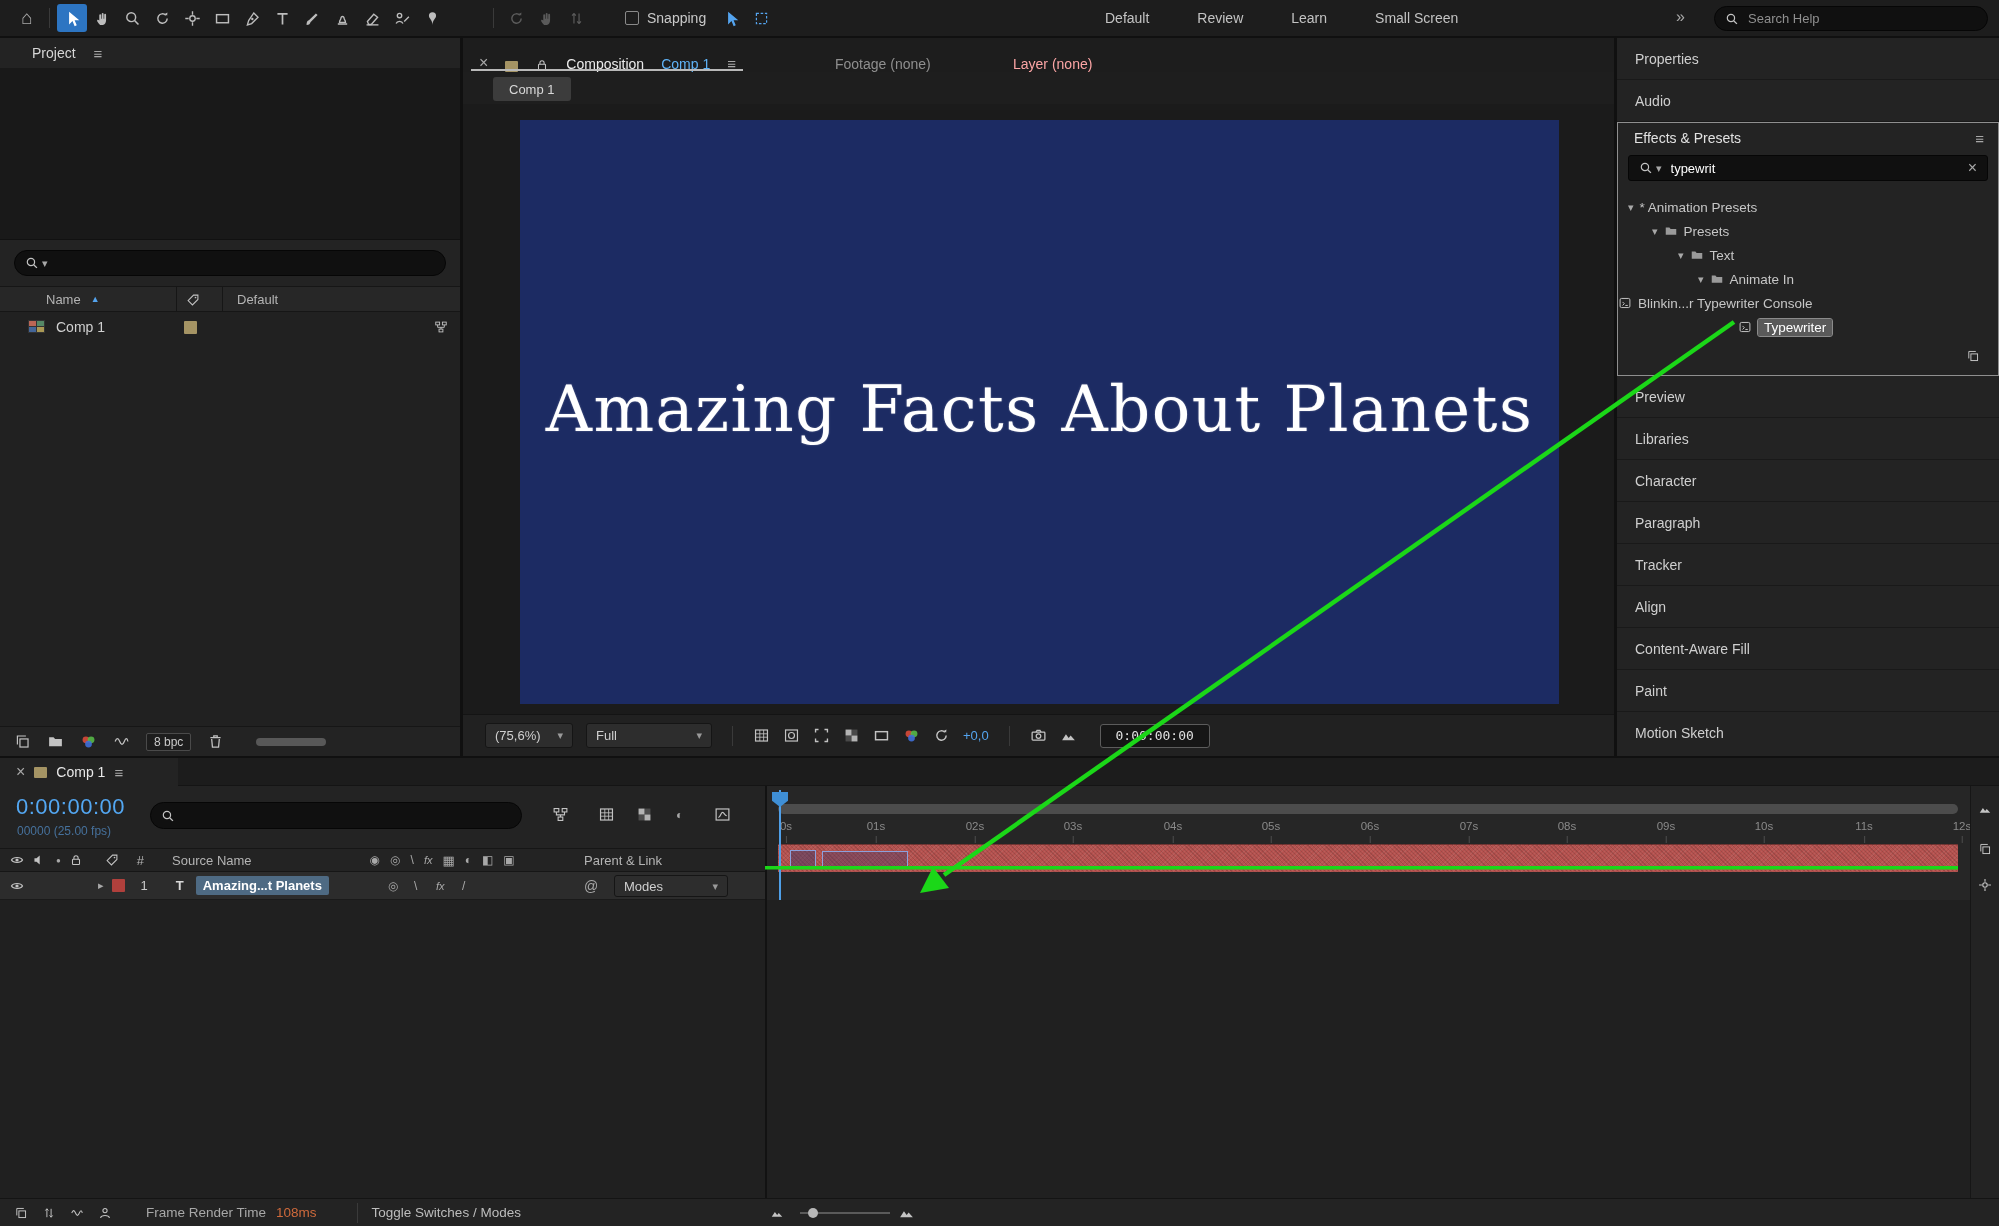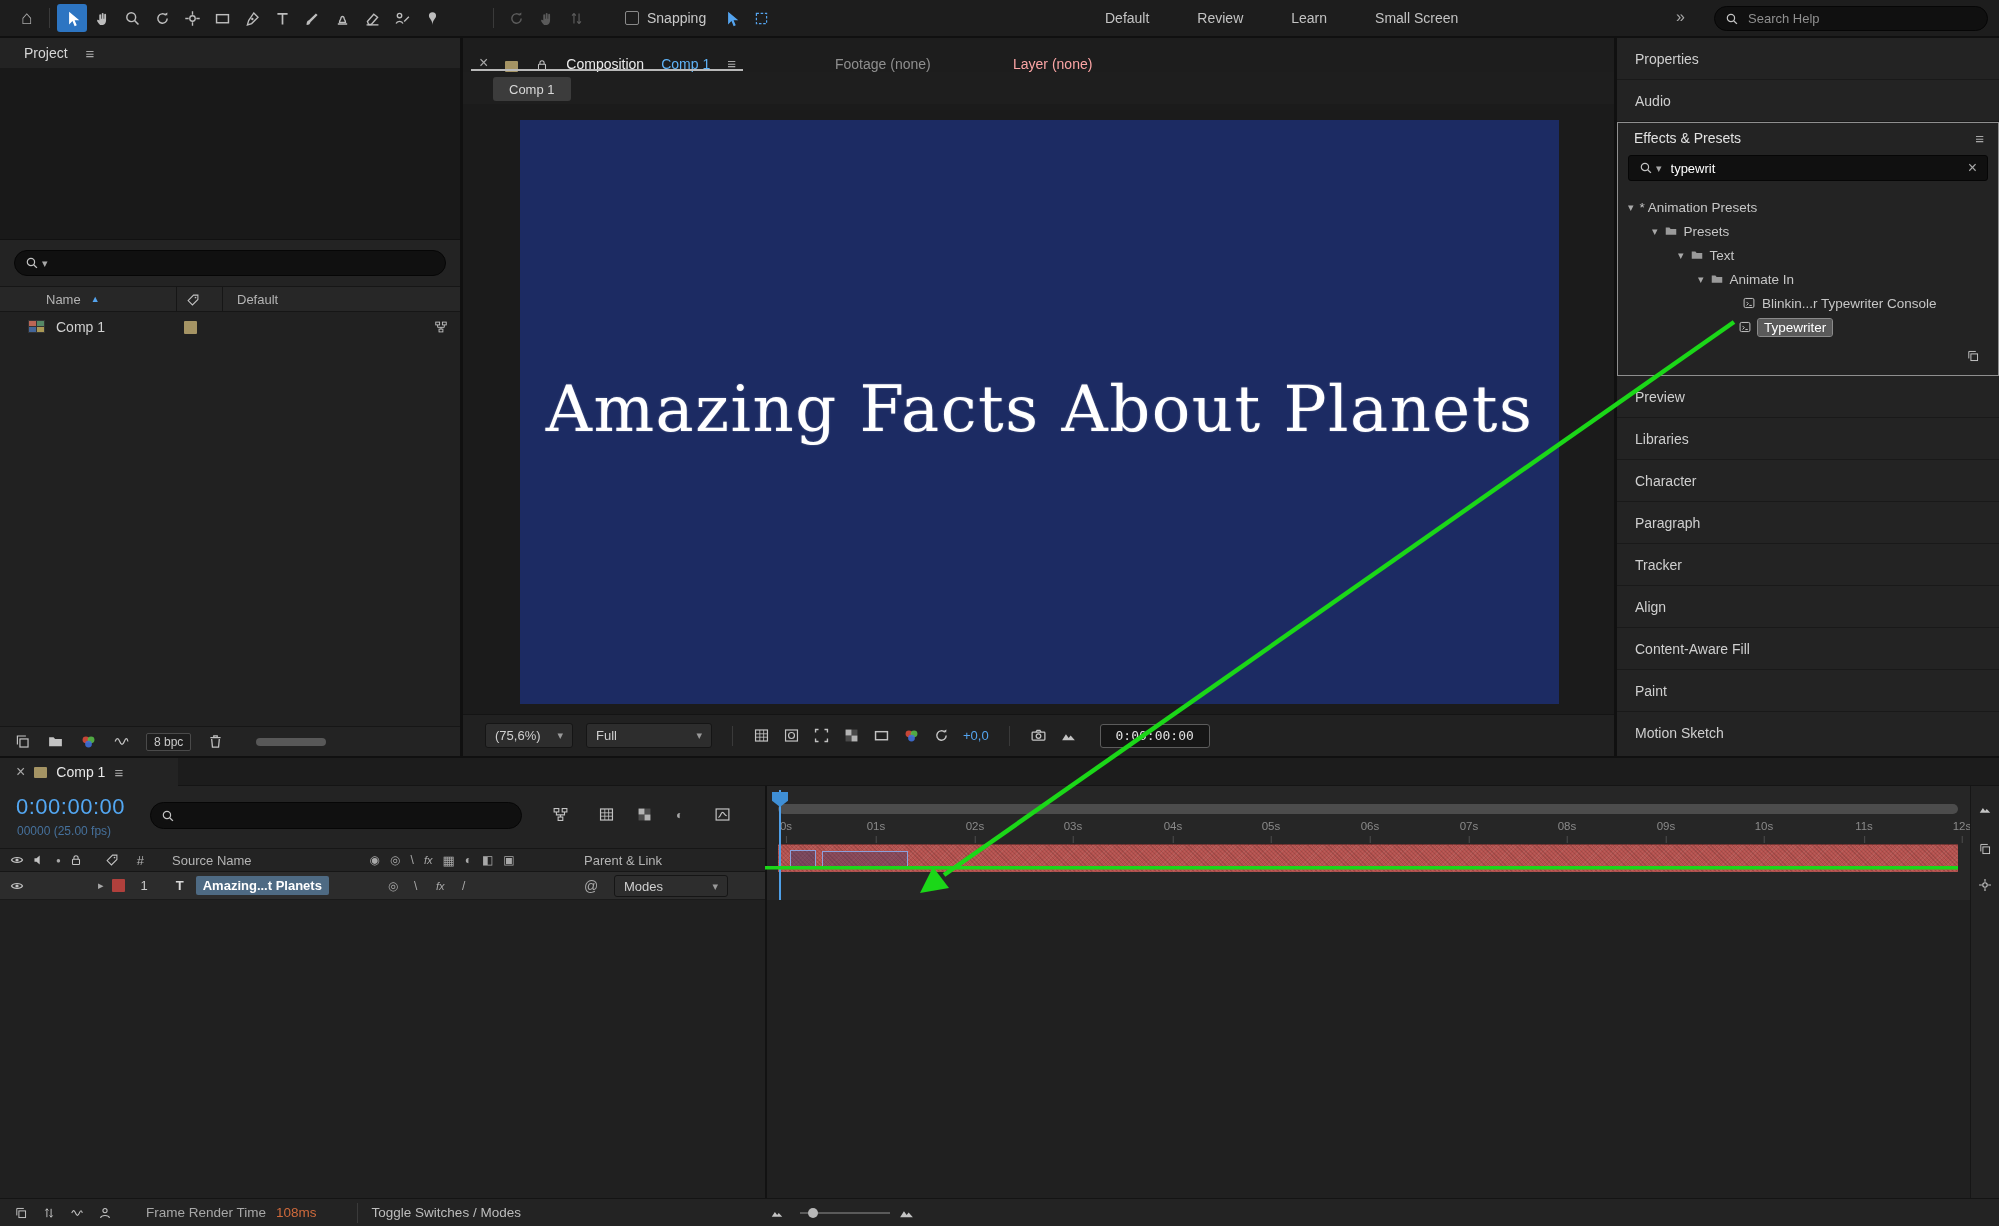--- a/index.html
+++ b/index.html
@@ -299,21 +299,21 @@
     <span class="g g-chev2 abs" style="left:1676px;top:8px"></span>
     <div class="search abs" style="left:1714px;top:6px;width:274px;height:25px">
       <svg class="sic sm">
           <use href="#i-zoomg"></use>
         </svg>
       <input placeholder="Search Help" style="">
     </div>
   </div>
 
   <div class="panel" style="left:0;top:38px;width:460px;height:718px">
-    <div style="height:30px;display:flex;align-items:center;padding-left:24px;gap:18px">
+    <div style="height:30px;display:flex;align-items:center;padding-left:32px;gap:18px">
       <span style="color:#d6d6d6">Project</span>
       <span class="g g-menu"></span>
     </div>
     <div class="abs" style="left:0;top:30px;width:460px;height:172px;background:#191919;border-bottom:1px solid #111"></div>
     <div class="search abs" style="left:14px;top:212px;width:432px;height:26px">
       <svg class="sic sm">
           <use href="#i-zoomg"></use>
         </svg>
       <span class="g g-caret" style="font-size:8px;margin-left:-4px"></span>
       <input style="">
@@ -470,21 +470,21 @@
             </svg>
           <span>Text</span>
         </div>
         <div class="trow" style="padding-left:80px">
           <span class="g g-caret"></span>
           <svg class="sic sm" style="color:#9a9a9a">
               <use href="#i-folder"></use>
             </svg>
           <span>Animate In</span>
         </div>
-        <div class="trow" style="padding-left:124px">
+        <div class="trow" style="">
           <svg class="sic sm">
               <use href="#i-preset"></use>
             </svg>
           <span>Blinkin...r Typewriter Console</span>
         </div>
         <div class="trow" style="padding-left:120px">
           <svg class="sic sm">
               <use href="#i-preset"></use>
             </svg>
           <span class="sel-preset">Typewriter</span>

